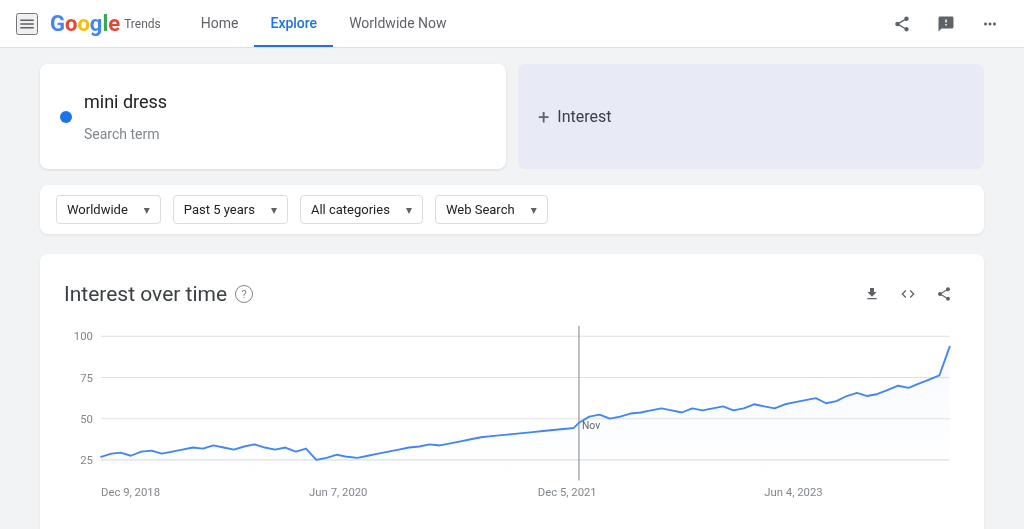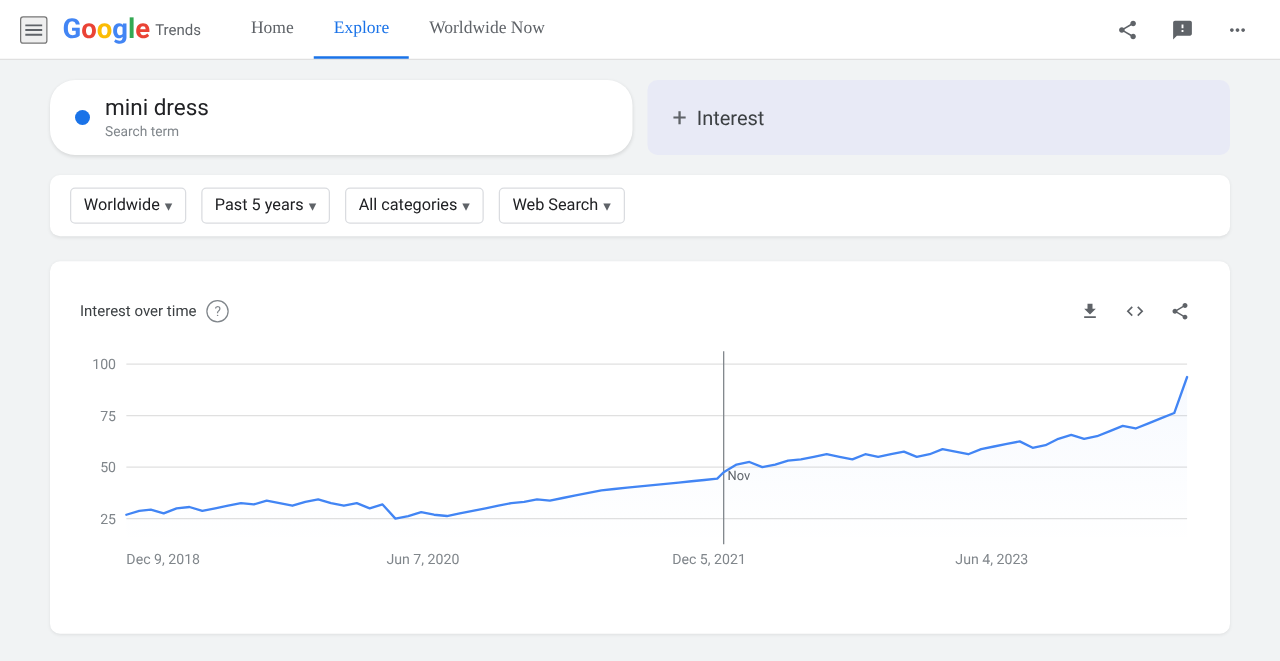--- a/index.html
+++ b/index.html
@@ -41,21 +41,20 @@
     .logo-o2 { color: #FBBC05; font-weight: 700; font-size: 22px; }
     .logo-g2 { color: #4285F4; font-weight: 700; font-size: 22px; }
     .logo-l { color: #34A853; font-weight: 700; font-size: 22px; }
     .logo-e { color: #EA4335; font-weight: 700; font-size: 22px; }
     .logo-trends { color: #5f6368; font-size: 12px; margin-left: 4px; font-weight: 400; }
     .header-nav {
       display: flex;
       align-items: flex-start;
       gap: 0;
       flex: 1;
-      font-family: Liberation Serif, serif;
     }
     .nav-item {
       padding: 14px 16px;
       font-size: 14px;
       color: #5f6368;
       cursor: pointer;
       border-bottom: 2px solid transparent;
       white-space: nowrap;
     }
     .nav-item.active {
@@ -91,22 +90,22 @@
     }
 
     
     .search-section {
       display: flex;
       gap: 12px;
       margin-bottom: 16px;
     }
     .search-term-card {
       background: #fff;
-      border-radius: 20px;
-      padding: 12px 20px;
+      border-radius: 8px;
+      padding: 27px 20px;
       display: flex;
       align-items: center;
       gap: 12px;
       flex: 1;
       box-shadow: 0 1px 3px rgba(0,0,0,0.1);
       min-width: 0;
     }
     .search-dot {
       width: 12px;
       height: 12px;
@@ -114,23 +113,23 @@
       background: #1a73e8;
       flex-shrink: 0;
     }
     .search-text-group {}
     .search-term-text {
       font-size: 18px;
       font-weight: 400;
       color: #202124;
     }
     .search-term-sub {
-      font-size: 11px;
+      font-size: 14px;
       color: #80868b;
-      margin-top: 2px;
+      margin-top: 14px;
     }
     .compare-card {
       background: #e8eaf6;
       border-radius: 8px;
       padding: 16px 20px;
       display: flex;
       align-items: center;
       gap: 8px;
       flex: 1;
       cursor: pointer;
@@ -149,21 +148,21 @@
       padding: 10px 16px;
       display: flex;
       align-items: center;
       gap: 12px;
       box-shadow: 0 1px 3px rgba(0,0,0,0.08);
       margin-bottom: 20px;
     }
     .filter-select {
       display: flex;
       align-items: center;
-      gap: 4px;
+      gap: 16px;
       border: 1px solid #dadce0;
       border-radius: 4px;
       padding: 6px 10px;
       cursor: pointer;
       font-size: 13px;
       color: #202124;
       background: #fff;
       white-space: nowrap;
     }
     .filter-select .chevron { color: #5f6368; font-size: 12px; }
@@ -180,21 +179,21 @@
       align-items: center;
       justify-content: space-between;
       margin-bottom: 16px;
     }
     .chart-title-group {
       display: flex;
       align-items: center;
       gap: 8px;
     }
     .chart-title {
-      font-size: 12px;
+      font-size: 21px;
       color: #3c4043;
       font-weight: 400;
     }
     .chart-help {
       width: 18px;
       height: 18px;
       border-radius: 50%;
       border: 1.5px solid #80868b;
       color: #80868b;
       font-size: 11px;

